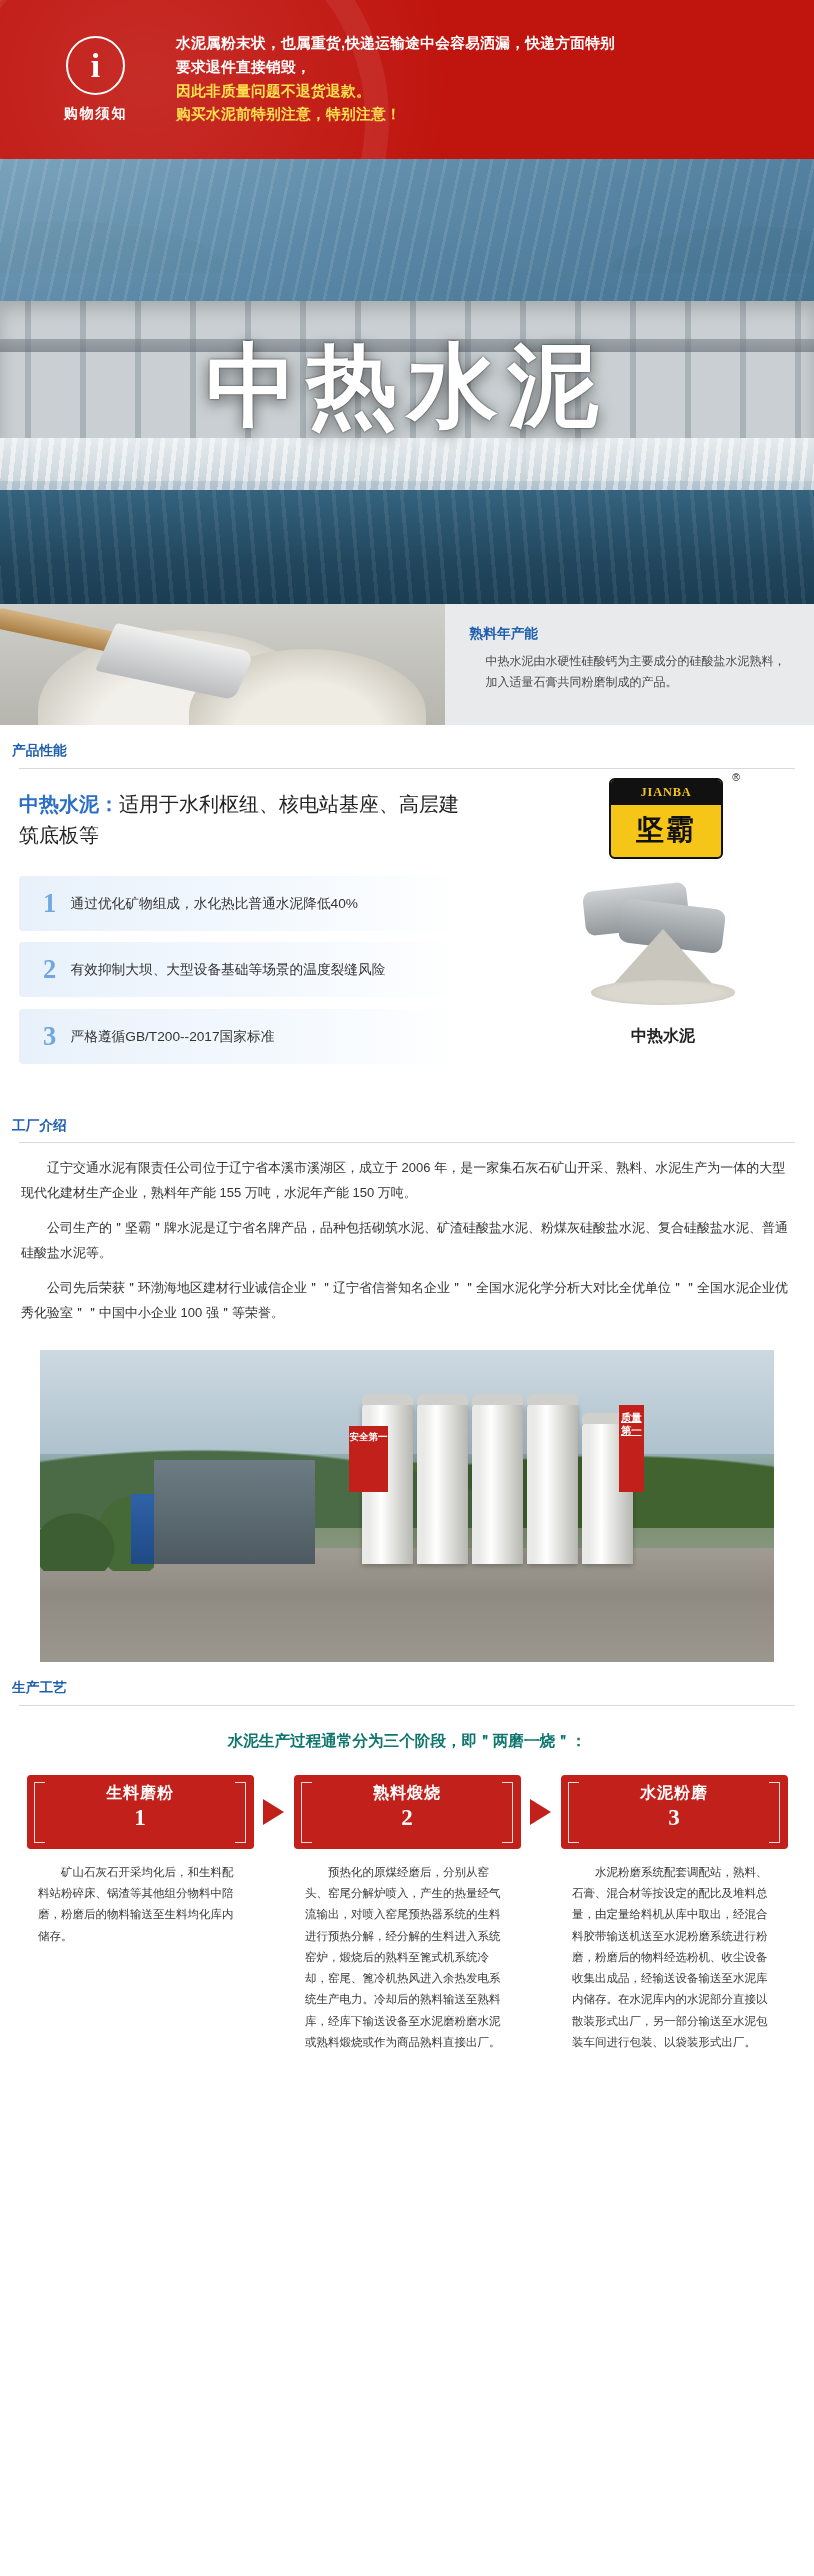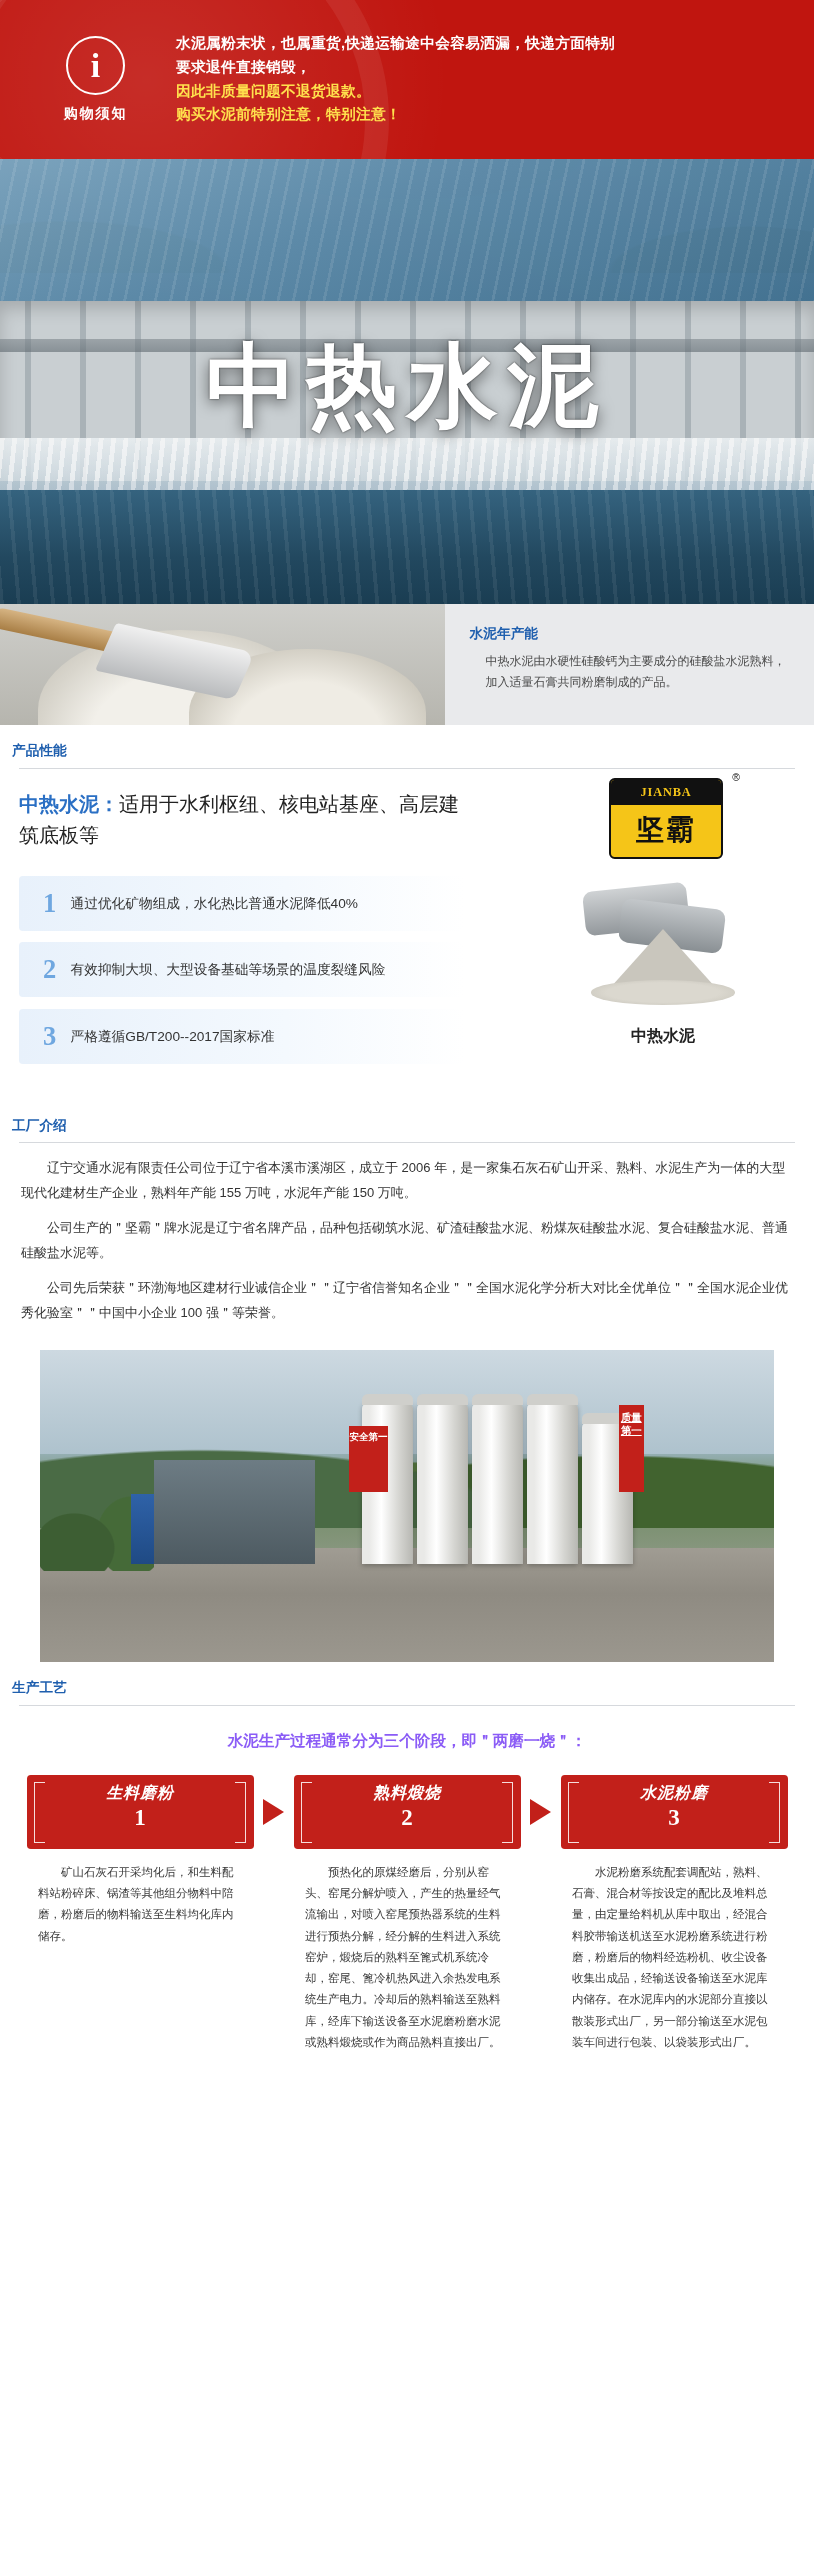--- a/index.html
+++ b/index.html
@@ -418,21 +418,21 @@
   }
 
   
   .process {
     padding-bottom: 28px;
   }
   .process-lead {
     text-align: center;
     font-size: 15.6px;
     font-weight: bold;
-    color: #8b5cf6;
+    color: #0f766e;
     padding: 24.6px 0 23px 0;
     font-family: Liberation Mono, monospace;
   }
   .steps {
     display: flex;
     align-items: flex-start;
     justify-content: center;
     gap: 0;
     padding: 0 17px;
   }
@@ -455,21 +455,20 @@
     top: 7.6px;
     width: 9.5px; height: 59px;
     border: 1.9px solid rgba(255,255,255,.85);
   }
   .step-head:before { left: 7.6px; border-right: none; }
   .step-head:after  { right: 7.6px; border-left: none; }
   .step-title {
     font-size: 16px;
     font-weight: bold;
     letter-spacing: 0.9px;
-    font-style: italic;
   }
   .step-num {
     font-size: 23px;
     font-weight: bold;
     font-family: "Liberation Serif", serif;
     line-height: 1.25;
   }
   .step-body {
     font-size: 11.5px;
     line-height: 1.85;
@@ -520,21 +519,21 @@
   </div>
 
   <div class="composition">
     <div class="comp-img">
       <div class="pile"></div>
       <div class="pile2"></div>
       <div class="trowel-handle"></div>
       <div class="trowel-blade"></div>
     </div>
     <div class="comp-text">
-      <div class="comp-title">水泥年产能</div>
+      <div class="comp-title">熟料年产能</div>
       <div class="comp-body">中热水泥由水硬性硅酸钙为主要成分的硅酸盐水泥熟料，加入适量石膏共同粉磨制成的产品。</div>
     </div>
   </div>
 
   <div class="sec-head">产品性能</div>
   <div class="sec-rule"></div>
   <div class="perf">
 
     <div class="perf-lead">
       <span class="blue">中热水泥：</span><span>适用于水利枢纽、核电站基座、高层建筑底板等</span>

